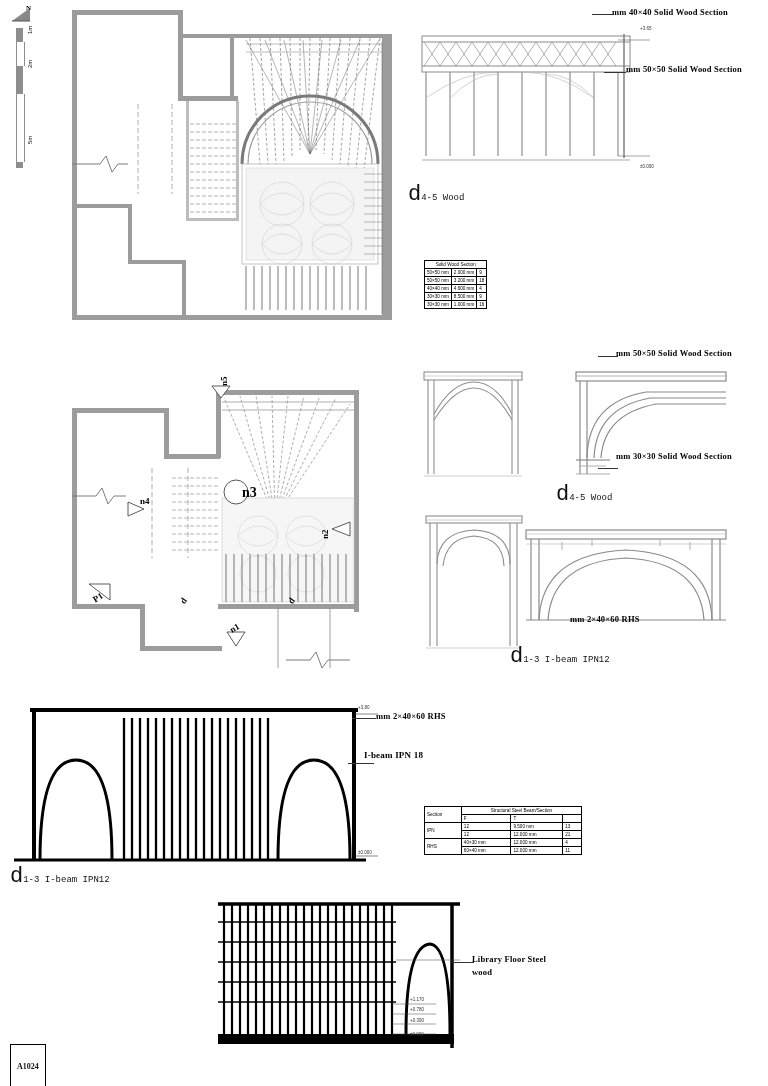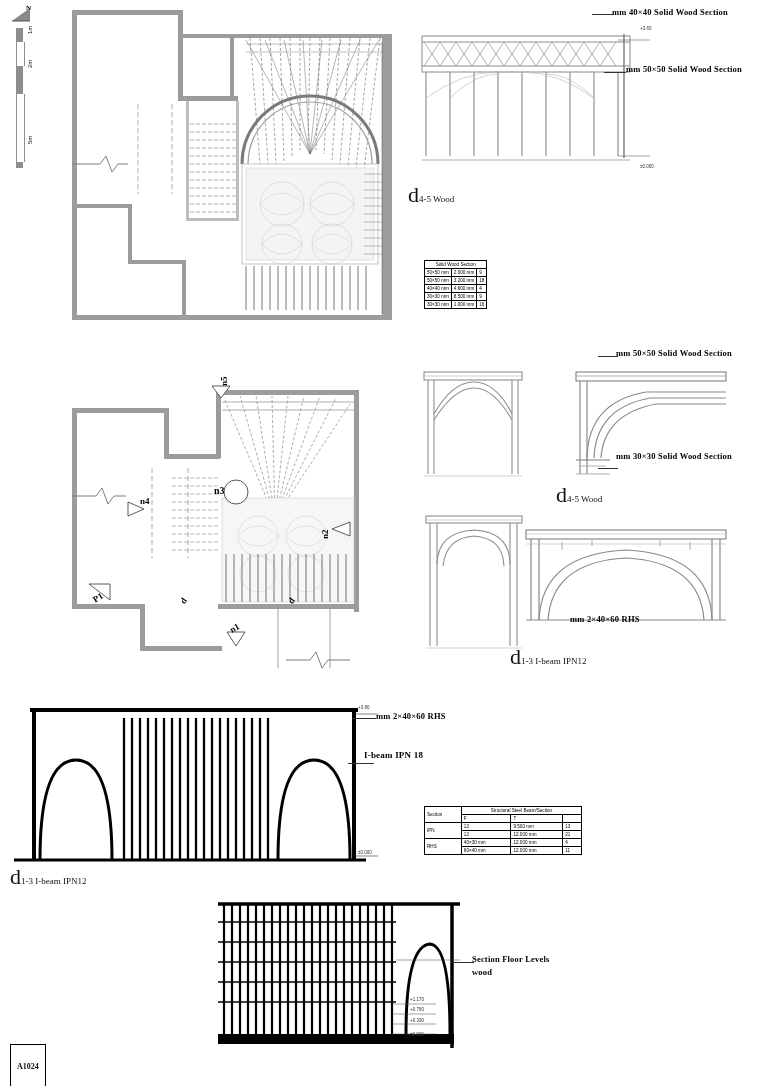--- a/index.html
+++ b/index.html
@@ -2,21 +2,21 @@
 <html><head>
 <meta charset="utf-8">
 <style>
   html,body{margin:0;padding:0;background:#ffffff;}
   body{width:768px;height:1086px;position:relative;font-family:"Liberation Sans",sans-serif;color:#111;overflow:hidden;}
   .sheet{position:absolute;left:0;top:0;width:768px;height:1086px;background:#fff;}
   .abs{position:absolute;}
   .lbl{font-family:"Liberation Serif",serif;font-weight:bold;font-size:8.5px;color:#000;letter-spacing:.2px;white-space:nowrap;}
   .lbl-sm{font-family:"Liberation Serif",serif;font-weight:bold;font-size:7.5px;color:#000;white-space:nowrap;}
   .dim{font-family:"Liberation Sans",sans-serif;font-size:4.5px;color:#333;white-space:nowrap;}
-  .dtag{font-family:Liberation Serif, serif;white-space:nowrap;}
+  .dtag{font-family:Liberation Mono, monospace;white-space:nowrap;}
   .dtag .d{font-size:22px;line-height:18px;}
   .dtag .t{font-size:9px;}
   .scalebar-txt{font-family:"Liberation Sans",sans-serif;font-size:6px;}
   table.mat{border-collapse:collapse;font-family:"Liberation Sans",sans-serif;font-size:4.6px;color:#000;background:#fff;}
   table.mat td,table.mat th{border:.5px solid #000;padding:0px 2px;line-height:7px;font-weight:normal;text-align:left;}
   table.mat th{text-align:center;font-weight:normal;}
   .titleblock{border:1px solid #000;padding:17px 6px;font-family:"Liberation Serif",serif;font-weight:bold;font-size:8px;background:#fff;}
   .leader{position:absolute;background:#333;height:.5px;}
   svg{display:block;overflow:visible;}
 </style>
@@ -369,21 +369,21 @@
         <polygon points="2,4 2,18 18,11" fill="#fff" stroke="#333" stroke-width=".8"></polygon>
       </svg>
   </div>
   <div class="abs lbl-sm" style="left:140px;top:496px;font-size:9px;">n4</div>
 
   <div class="abs" style="left:222px;top:478px;">
     <svg width="28" height="28" viewBox="0 0 28 28">
         <circle cx="14" cy="14" r="12" fill="#fff" stroke="#444" stroke-width=".9"></circle>
       </svg>
   </div>
-  <div class="abs lbl-sm" style="left:214px;top:485px;font-size:10px;">n3</div>
+  <div class="abs lbl-sm" style="left:242px;top:485px;font-size:14px;">n3</div>
 
   <div class="abs" style="left:330px;top:518px;">
     <svg width="22" height="22" viewBox="0 0 22 22">
         <polygon points="20,4 20,18 2,11" fill="#fff" stroke="#333" stroke-width=".8"></polygon>
       </svg>
   </div>
   <div class="abs lbl-sm" style="left:320px;top:539px;transform:rotate(-90deg);transform-origin:left top;font-size:9px;">n2</div>
 
   <div class="abs" style="left:225px;top:628px;">
     <svg width="22" height="22" viewBox="0 0 22 22">
@@ -635,18 +635,18 @@
         <line x1="186" y1="64" x2="250" y2="64"></line>
       </g>
     </svg>
   </div>
   <div class="abs dim" style="left:410px;top:997px;">+1.170</div>
   <div class="abs dim" style="left:410px;top:1007px;">+0.780</div>
   <div class="abs dim" style="left:410px;top:1018px;">+0.390</div>
   <div class="abs dim" style="left:410px;top:1032px;">±0.000</div>
 
   <div class="abs leader" style="left:452px;top:962px;width:22px;"></div>
-  <div class="abs lbl" style="left:472px;top:954px;">Section Floor Levels</div>
+  <div class="abs lbl" style="left:472px;top:954px;">Library Floor Steel</div>
   <div class="abs lbl" style="left:472px;top:967px;">wood</div>
 
   <div class="abs titleblock" style="left:10px;top:1044px;">A1024</div>
 
 </div>
 
 </body></html>

